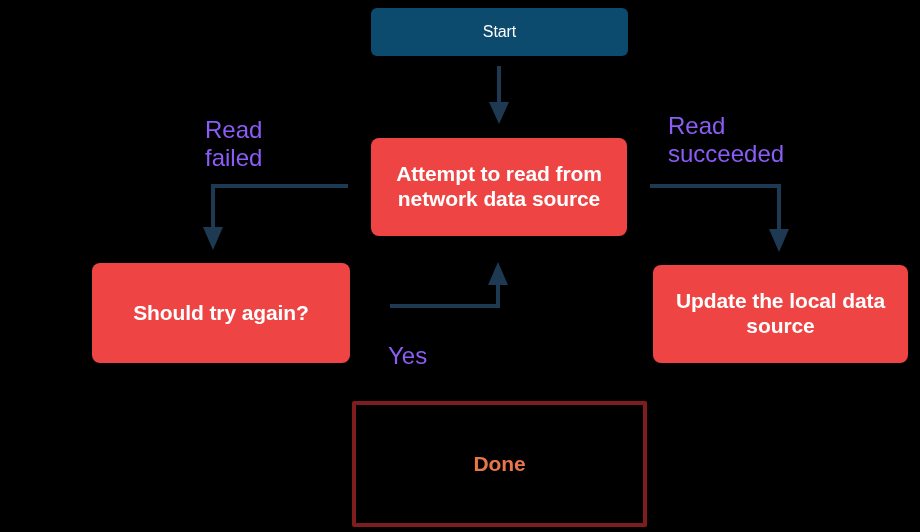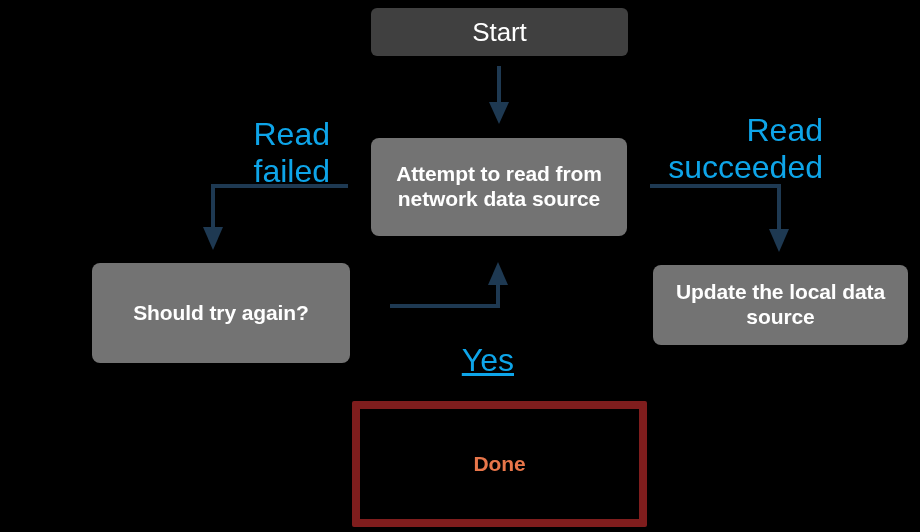--- a/index.html
+++ b/index.html
@@ -25,46 +25,46 @@
     align-items: center;
     justify-content: center;
     text-align: center;
     border-radius: 8px;
     line-height: 1.18;
     font-weight: bold;
     letter-spacing: -0.1px;
     padding: 4px 10px;
   }
   .node-start {
-    background: #404040;
+    background: #0c4a6e;
     color: #FFFFFF;
-    font-size: 26px;
+    font-size: 16px;
     font-weight: normal;
     border-radius: 6px;
   }
   .node-process {
-    background: #737373;
+    background: #ef4444;
     color: #FFFFFF;
     font-size: 21px;
   }
   .node-terminal {
     background: transparent;
-    border: 8px solid #7f1d1d;
+    border: 4px solid #7f1d1d;
     color: #E8764A;
     font-size: 21px;
     border-radius: 2px;
   }
 
   
   .edge-label {
     position: absolute;
-    color: #0ea5e9;
-    font-size: 32px;
+    color: #8b5cf6;
+    font-size: 24px;
     font-weight: normal;
-    text-align: right;
+    text-align: left;
     line-height: 1.15;
     white-space: pre-line;
   }
 
   
   #connectors {
     position: absolute;
     left: 0;
     top: 0;
     width: 920px;
@@ -113,30 +113,30 @@
   </div>
 
   <div class="node node-process" style="left:371px; top:138px; width:256px; height:98px;">
     <span>Attempt to read from network data source</span>
   </div>
 
   <div class="node node-process" style="left:92px; top:263px; width:258px; height:100px;justify-content:center;">
     <span>Should try again?</span>
   </div>
 
-  <div class="node node-process" style="left:653px; top:265px; width:255px; height:80px;">
+  <div class="node node-process" style="left:653px; top:265px; width:255px; height:98px;">
     <span>Update the local data source</span>
   </div>
 
   <div class="node node-terminal" style="left:352px; top:401px; width:295px; height:126px;">
     <span>Done</span>
   </div>
 
   <div class="edge-label" style="left:205px; top:116px; width:125px;">Read
 failed</div>
 
   <div class="edge-label" style="left:668px; top:112px; width:155px;">Read
 succeeded</div>
 
-  <div class="edge-label" style="left:424px; top:342px; width:90px;text-decoration:underline;">Yes</div>
+  <div class="edge-label" style="left:388px; top:342px; width:90px;">Yes</div>
 
 
 </div>
 
 </body></html>

